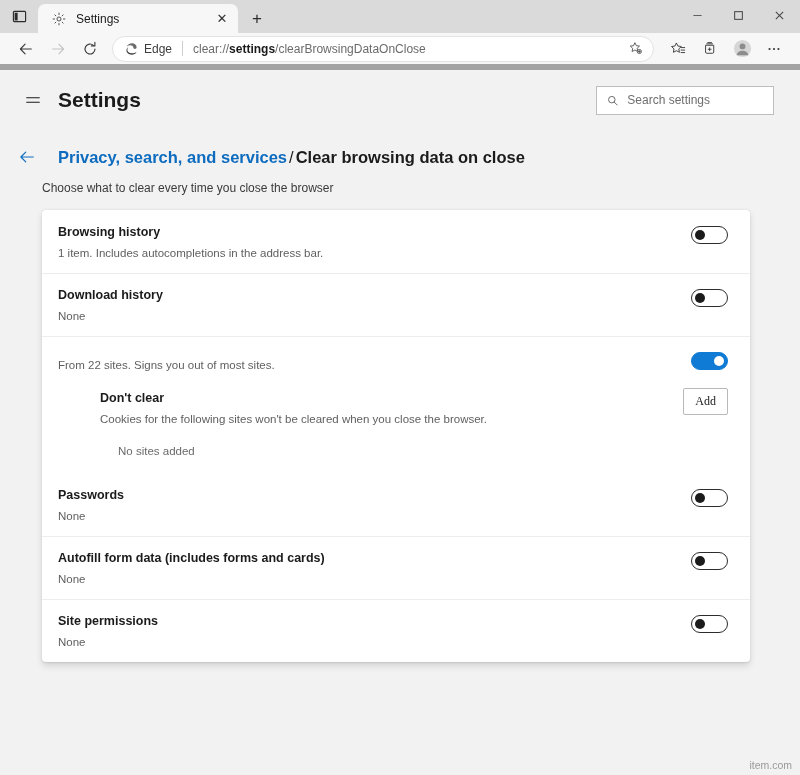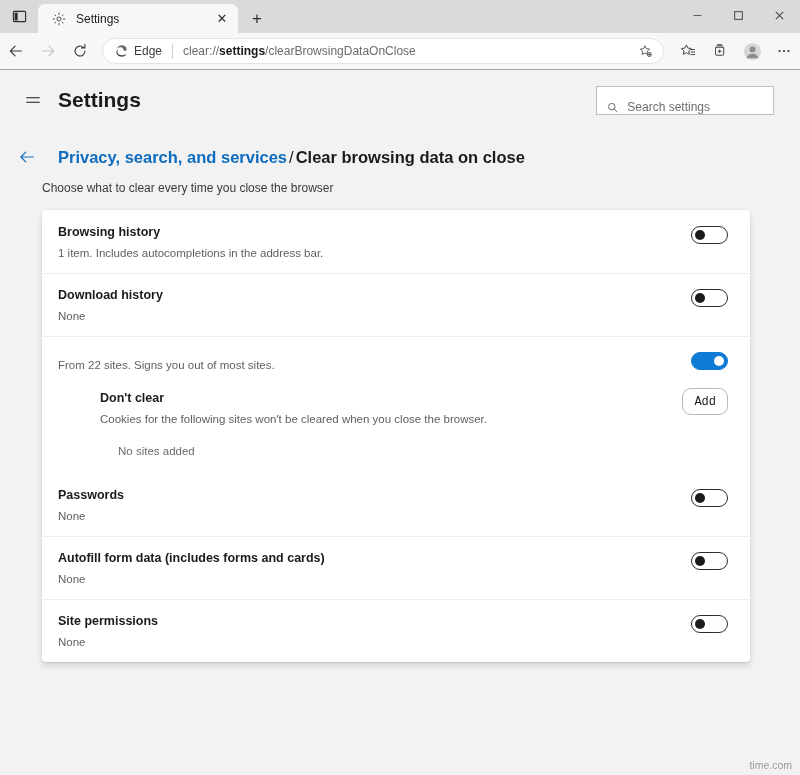--- a/index.html
+++ b/index.html
@@ -61,22 +61,22 @@
     width: 41px; height: 30px;
     display:flex; align-items:center; justify-content:center;
     color:#3a3a3a;
   }
 
   .toolbar {
     height: 37px;
     background: #f7f7f7;
     display: flex;
     align-items: center;
-    padding: 0 0;
-    border-bottom: 1px solid #a3a3a3;
+    padding: 0 10px;
+    border-bottom: 6px solid #a3a3a3;
     flex: none;
   }
   .navbtn {
     width: 32px; height: 30px; flex:none;
     display:flex; align-items:center; justify-content:center;
     border-radius: 4px;
     color:#3b3b3b;
   }
   .navbtn.disabled { color:#c3c3c3; }
 
@@ -120,21 +120,21 @@
   }
   .settings-title {
     font-size: 21px; color:#1b1b1b; font-weight: 600;
     margin-left: 8px;
   }
   .header-spacer { flex:1; }
   .search-box {
     width: 178px; height: 29px;
     background:#ffffff;
     border: 1px solid #bdbdbd;
-    display:flex; align-items:flex-end;
+    display:flex; align-items:center;
     padding: 0 10px;
     flex:none;
   }
   .search-box input {
     border:none; outline:none; background:transparent;
     font-family:"Liberation Sans", sans-serif;
     font-size: 12px; color:#1b1b1b;
     margin-left: 9px; width: 100%;
   }
   .search-box input::placeholder { color:#6e6e6e; }
@@ -223,24 +223,24 @@
   .sub-desc { font-size:11.5px; color:#5f5f5f; margin-top: 8px; }
   .empty-note { font-size: 11.5px; color:#6b6b6b; margin-top: 20px; padding-left: 18px;}
 
   .add-btn {
     flex:none;
     min-width: 40px;
     height: 27px;
     padding: 0 11px;
     background:#ffffff;
     border: 1px solid #b9b9b9;
-    border-radius: 9px;
+    border-radius: 2px;
     font-size: 12px;
     color:#1b1b1b;
-    font-family:Liberation Mono, monospace;
+    font-family:Liberation Serif, serif;
     display:flex; align-items:center; justify-content:center;
     margin-top: -3px;
   }
 
   .watermark {
     position:absolute;
     right: 8px; bottom: 4px;
     font-size: 10.5px;
     color:#9a9a9a;
   }
@@ -466,15 +466,15 @@
             <div class="row-desc">None</div>
           </div>
           <div class="toggle off">
               <span class="knob"></span>
             </div>
         </div>
 
       </div>
     </div>
 
-    <div class="watermark">time.com</div>
+    <div class="watermark">item.com</div>
   </div>
 </div>
 
 </body></html>

